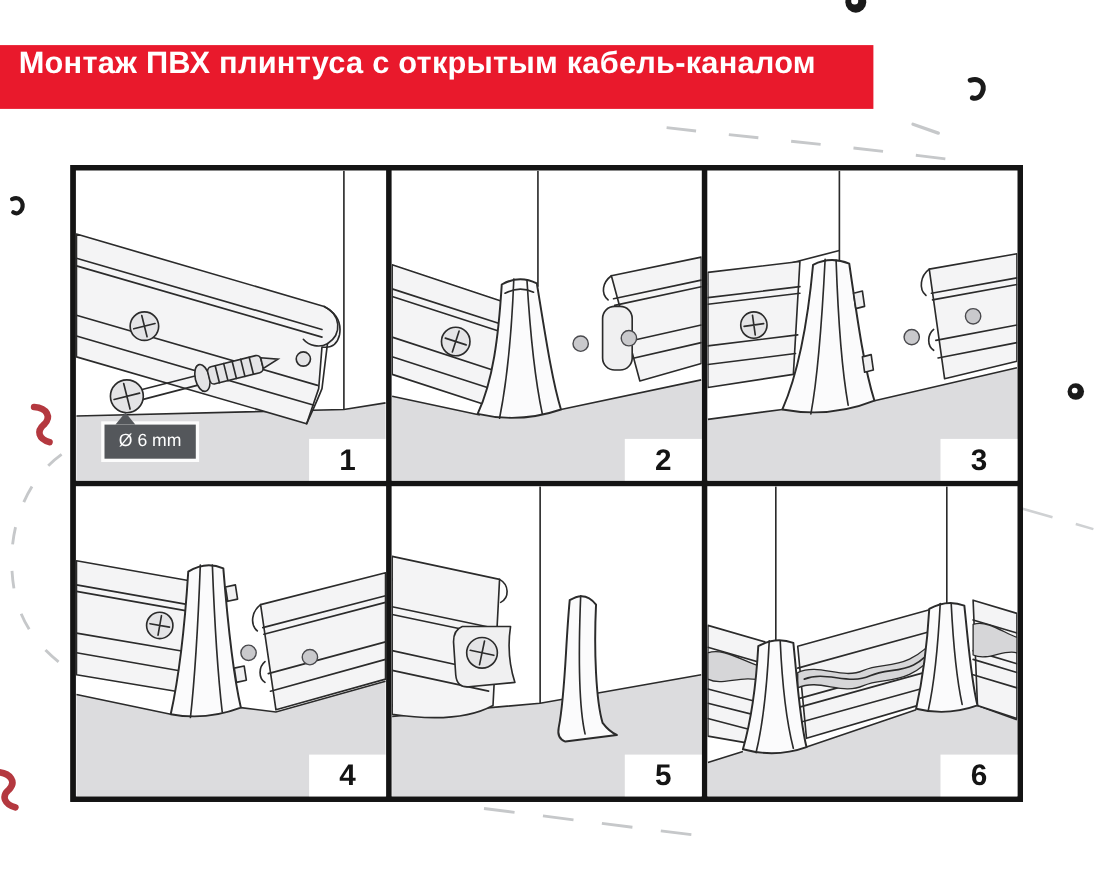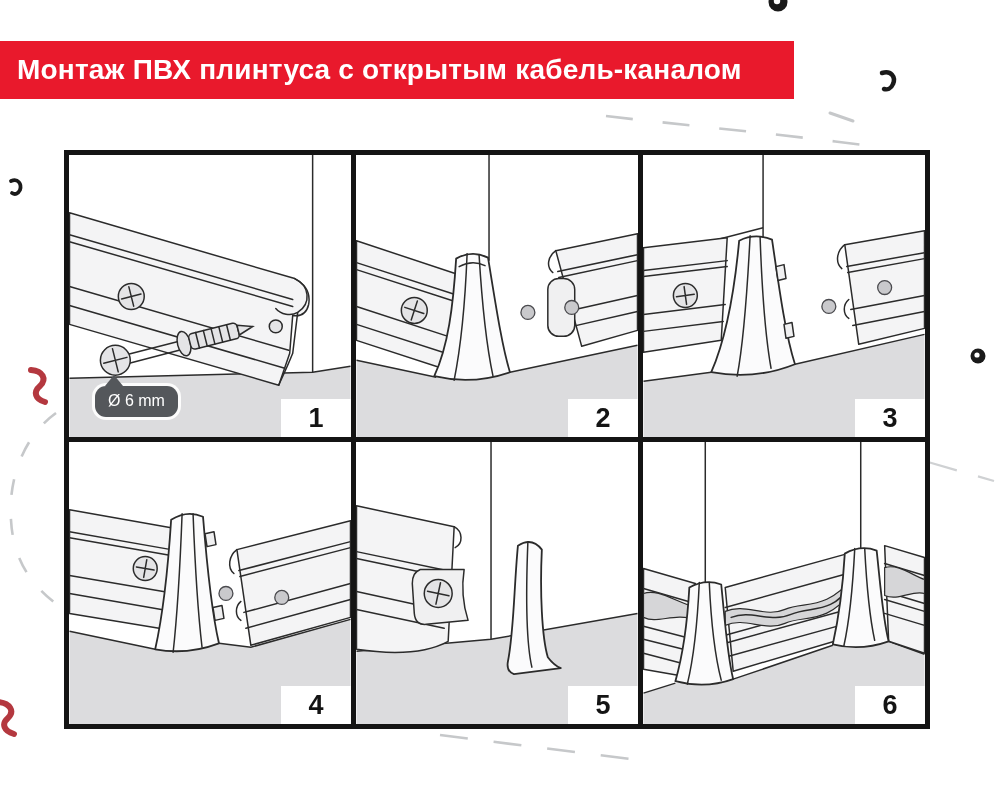--- a/index.html
+++ b/index.html
@@ -2,41 +2,41 @@
 <html><head>
 <meta charset="utf-8">
 <style>
   html,body{margin:0;padding:0;}
   body{
     width:1000px;height:800px;position:relative;background:#ffffff;overflow:hidden;
     font-family:"Liberation Sans",sans-serif;
   }
   .banner{
     position:absolute;left:0;top:41px;width:794px;height:58px;
-    background:#e9192c;color:#ffffff;display:flex;align-items:center;
+    background:#e9192c;color:#ffffff;display:flex;align-items:flex-start;
     padding-left:17px;box-sizing:border-box;z-index:3;
     font-weight:700;font-size:28px;letter-spacing:.2px;
     font-family:"Liberation Sans",sans-serif;
   }
   .decor{position:absolute;left:0;top:0;width:1000px;height:800px;z-index:1;pointer-events:none;}
   .grid{
     position:absolute;left:64px;top:150px;width:866px;height:579px;z-index:2;
     display:grid;grid-template-columns:repeat(3,1fr);grid-template-rows:repeat(2,1fr);
     gap:5px;background:#141414;border:5px solid #141414;box-sizing:border-box;
   }
   .cell{position:relative;background:#ffffff;overflow:hidden;}
   .cell svg{position:absolute;left:0;top:0;width:100%;height:100%;}
   .numbox{
     position:absolute;right:0;bottom:0;width:70px;height:38px;background:#ffffff;
     display:flex;align-items:center;justify-content:center;
     font-weight:700;font-size:27px;color:#141414;z-index:4;
   }
   .dlabel{
     position:absolute;left:26px;top:231px;background:#54575b;color:#ffffff;
-    font-size:16px;line-height:1;padding:7px 13px 8px;border-radius:11px;
+    font-size:16px;line-height:1;padding:7px 13px 8px;border-radius:0;
     box-shadow:0 0 0 3px rgba(255,255,255,.9);z-index:4;white-space:nowrap;
   }
   .dlabel:before{
     content:"";position:absolute;left:10px;top:-11px;width:0;height:0;
     border-left:9px solid transparent;border-right:9px solid transparent;
     border-bottom:11px solid #54575b;
   }
   
   .ln{fill:none;stroke:#2b2b2b;stroke-width:1.5;stroke-linecap:round;stroke-linejoin:round;}
   .bd{fill:#f4f4f5;stroke:#2b2b2b;stroke-width:1.5;stroke-linejoin:round;}

